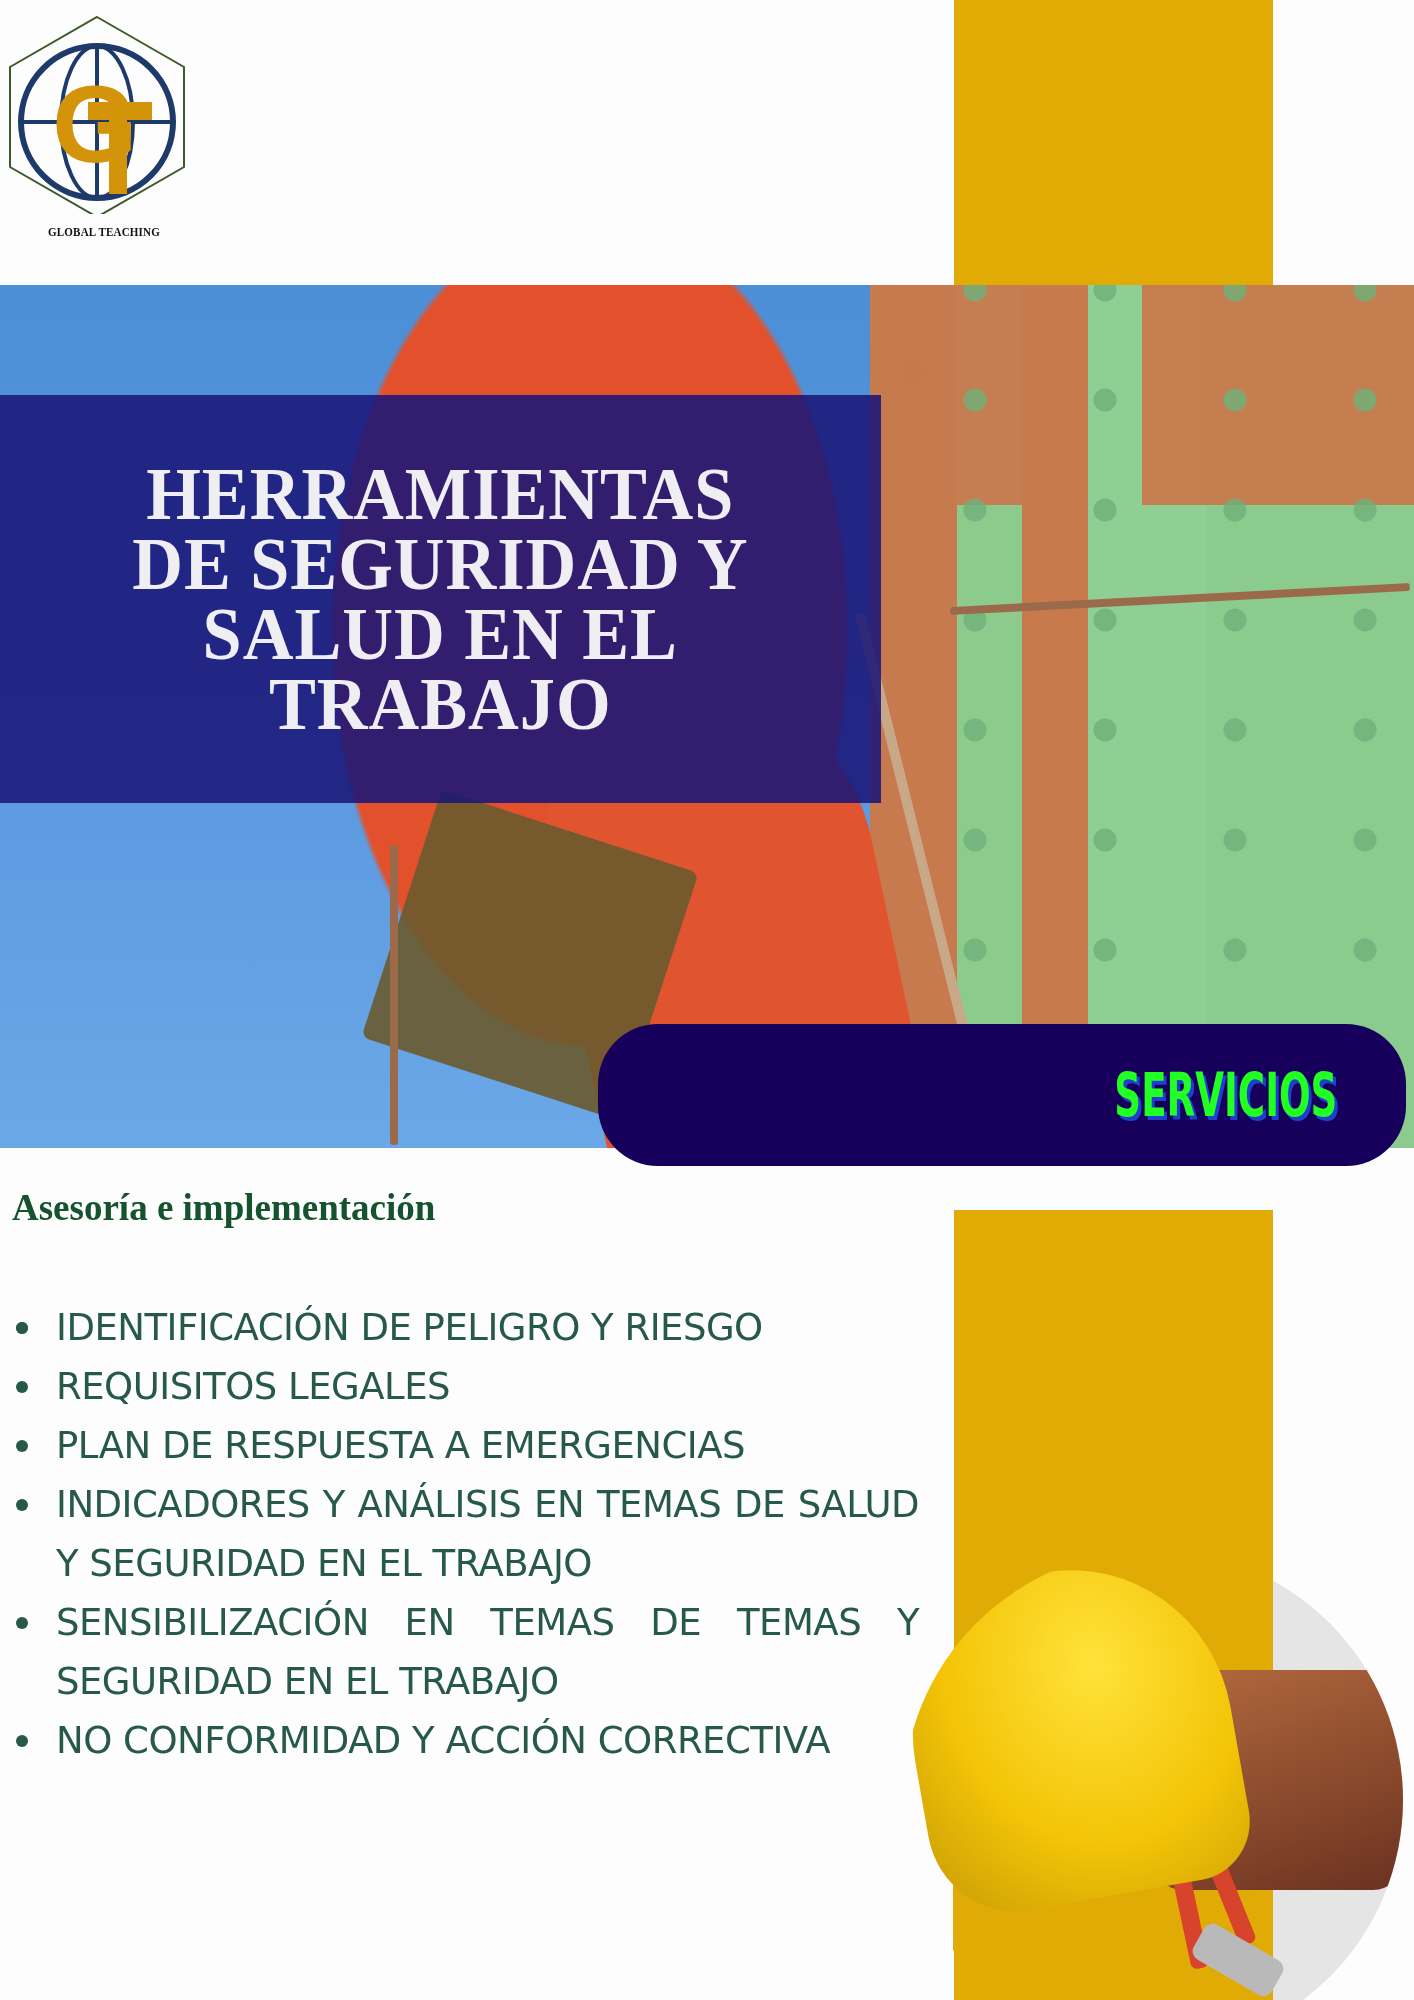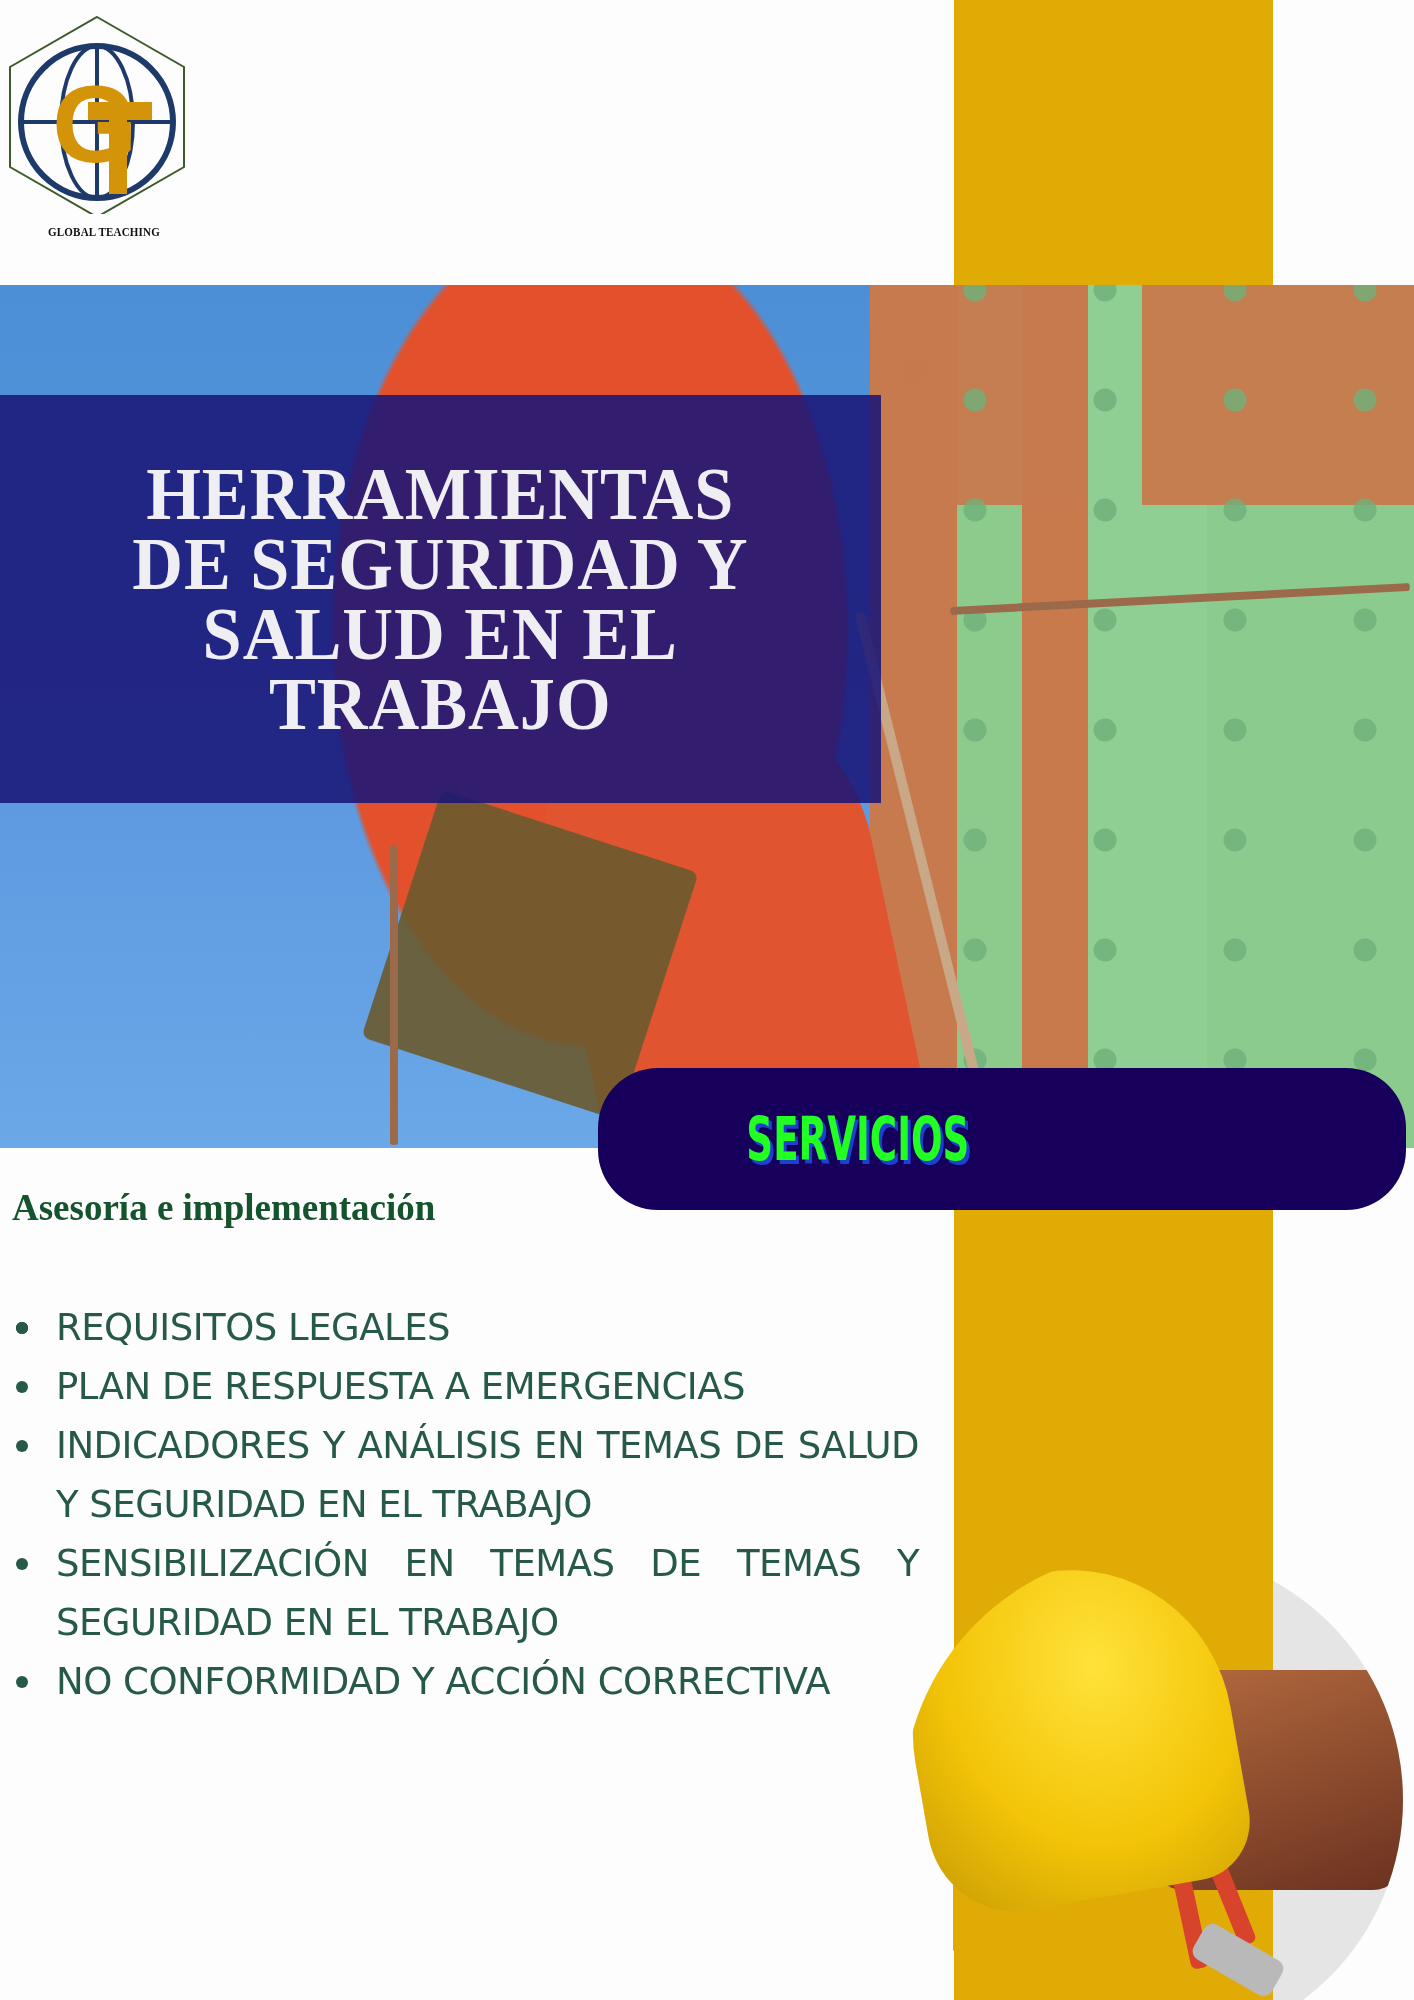--- a/index.html
+++ b/index.html
@@ -25,21 +25,21 @@
   .worker { position:absolute; left:230px; top:0; width:720px; height:863px;
     background: radial-gradient(ellipse 260px 420px at 50% 40%, #e2512c 0 98%, transparent 100%); }
   .worker-leg { position:absolute; left:560px; top:420px; width:330px; height:443px; background:#e0552f; border-radius:40% 30% 0 0; transform:skewX(12deg); }
   .tool-pouch { position:absolute; left:395px; top:540px; width:270px; height:260px; background:#6a5a2e; transform:rotate(18deg); border-radius:8px; opacity:.9; }
   .rope { position:absolute; background:#9a6a4a; border-radius:3px; }
 
   .title-overlay { position:absolute; left:0; top:395px; width:881px; height:408px; background:rgba(26,22,120,0.88); display:flex; align-items:center; justify-content:center; }
   .title-text { font-family:"Liberation Serif", serif; font-weight:bold; color:#efeef3; font-size:74px; line-height:70px; text-align:center; letter-spacing:1px; transform:scaleX(0.95); margin-left:30px; }
   .title-text span { display:block; }
 
-  .pill { position:absolute; left:598px; top:1068px; width:808px; height:142px; background:#16005c; border-radius:60px; display:flex; align-items:center; justify-content:flex-start; }
+  .pill { position:absolute; left:598px; top:1024px; width:808px; height:142px; background:#16005c; border-radius:60px; display:flex; align-items:center; justify-content:flex-end; }
   .pill-label { font-family:"DejaVu Sans", sans-serif; font-weight:bold; font-size:60px; color:#22ff22; letter-spacing:0px; transform:scaleX(0.62); text-shadow:5px 4px 0 #1f3fd0; margin-left:80px; }
 
   .subtitle { position:absolute; left:12px; top:1186px; font-family:"Liberation Serif", serif; font-weight:bold; font-size:37px; color:#14532d; }
 
   .services { position:absolute; left:14px; top:1298px; width:905px; margin:0; padding:0; list-style:none; }
   .services li { position:relative; padding-left:42px; font-family:"DejaVu Sans", sans-serif; font-size:37px; line-height:59px; color:#275a46; text-align:justify; letter-spacing:-0.5px; }
   .services li .bullet { position:absolute; left:2px; top:24px; width:12px; height:12px; border-radius:50%; background:#275a46; }
 
   .hardhat-circle { position:absolute; left:903px; top:1550px; width:500px; height:500px; border-radius:50%; overflow:hidden;
     background: linear-gradient(90deg, transparent 0 50px, #e1ab06 50px 370px, #e5e5e5 370px 100%); }
@@ -92,21 +92,21 @@
 </div>
 
 <div class="pill">
   <div class="pill-label">SERVICIOS</div>
 </div>
 
 <div class="subtitle">Asesoría e implementación</div>
 
 <ul class="services">
   <li><span class="bullet"></span></li>
-  <li><span class="bullet"></span></li>
+  <li><span class="bullet"></span><span>IDENTIFICACIÓN DE PELIGRO Y RIESGO</span></li>
   <li><span class="bullet"></span><span>REQUISITOS LEGALES</span></li>
   <li><span class="bullet"></span><span>PLAN DE RESPUESTA A EMERGENCIAS</span></li>
   <li style="text-align-last:left;"><span class="bullet"></span><span>INDICADORES Y ANÁLISIS EN TEMAS DE SALUD Y SEGURIDAD EN EL TRABAJO</span></li>
   <li style="text-align-last:left;"><span class="bullet"></span><span>SENSIBILIZACIÓN EN TEMAS DE TEMAS Y SEGURIDAD EN EL TRABAJO</span></li>
   <li><span class="bullet"></span><span>NO CONFORMIDAD Y ACCIÓN CORRECTIVA</span></li>
 </ul>
 
 <div class="hardhat-circle">
   <div class="belt"></div>
   <div class="pliers1"></div>

